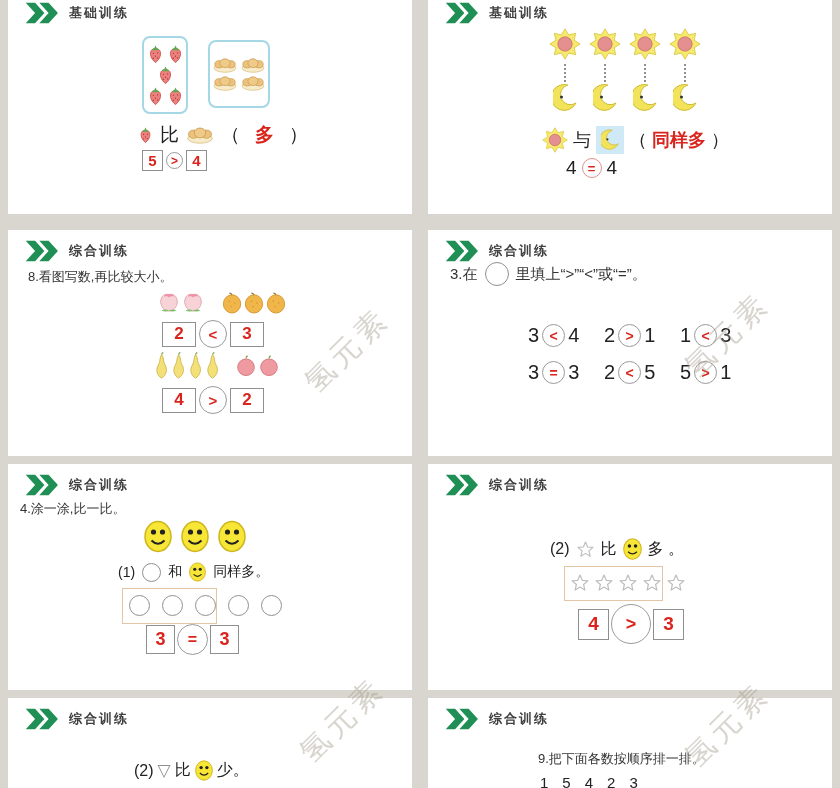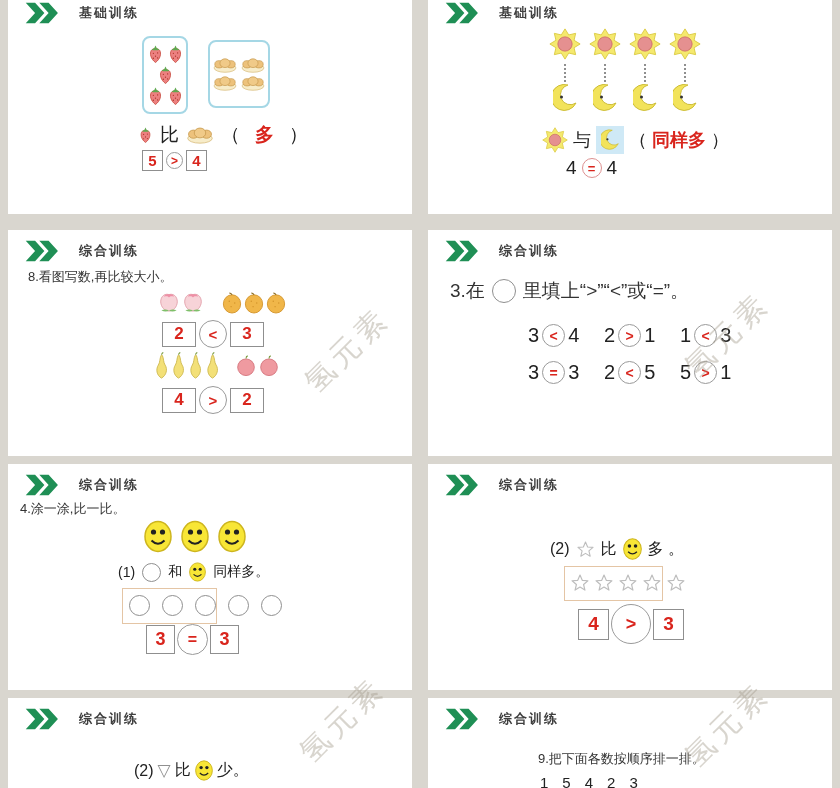--- a/index.html
+++ b/index.html
@@ -3,21 +3,21 @@
 <meta charset="utf-8">
 <style>
   html,body{margin:0;padding:0;}
   body{font-family:"Liberation Sans","DejaVu Sans",sans-serif;}
   .page{position:relative;width:840px;height:788px;background:#d9d6cf;overflow:hidden;}
   .card{position:absolute;width:404px;height:222px;background:#ffffff;}
   .c1{left:8px;top:-8px;} .c2{left:428px;top:-8px;}
   .c3{left:8px;top:230px;height:226px;} .c4{left:428px;top:230px;height:226px;}
   .c5{left:8px;top:464px;height:226px;} .c6{left:428px;top:464px;height:226px;}
   .c7{left:8px;top:698px;height:226px;} .c8{left:428px;top:698px;height:226px;}
-  .hdr{position:absolute;left:16px;top:10px;display:flex;align-items:center;gap:21px;}
+  .hdr{position:absolute;left:16px;top:10px;display:flex;align-items:center;gap:11px;}
   .hdr-label{font-size:13px;font-weight:bold;color:#3f3f3f;letter-spacing:2px;}
   .abs{position:absolute;}
   .flexrow{display:flex;align-items:center;}
   .numbox{display:inline-flex;align-items:center;justify-content:center;border:1px solid #8f8f8f;
           color:#d9251d;font-weight:bold;background:#fff;box-sizing:border-box;}
   .opcirc{display:inline-flex;align-items:center;justify-content:center;border:1px solid #9a9a9a;
           border-radius:50%;color:#d9251d;font-weight:bold;background:#fff;box-sizing:border-box;}
   .red{color:#d9251d;}
   .fruitbox{border:2px solid #a5d7e5;border-radius:8px;background:#fff;box-sizing:border-box;
             display:flex;flex-direction:column;align-items:center;justify-content:center;}
@@ -318,21 +318,21 @@
     </div>
   </div>
 
   <div class="card c4">
     <div class="hdr">
       <svg width="34" height="22">
           <use href="#sym-chevrons"></use>
         </svg>
       <span class="hdr-label">综合训练</span>
     </div>
-    <div class="abs flexrow" style="left:22px;top:48px;gap:7px;font-size:19px;color:#333;">
+    <div class="abs flexrow" style="left:22px;top:32px;gap:7px;font-size:15px;color:#333;">
       <span>3.在</span>
       <span class="blank-circle" style="width:24px;height:24px;"></span>
       <span>里填上“&gt;”“&lt;”或“=”。</span>
     </div>
     <div class="abs" style="left:100px;top:94px;display:grid;grid-template-columns:repeat(3,76px);row-gap:14px;">
       <div class="flexrow" style="gap:3px;font-size:20px;color:#222;">
         <span>3</span>
         <span class="opcirc" style="width:23px;height:23px;font-size:14px;">&lt;</span>
         <span>4</span>
       </div>

